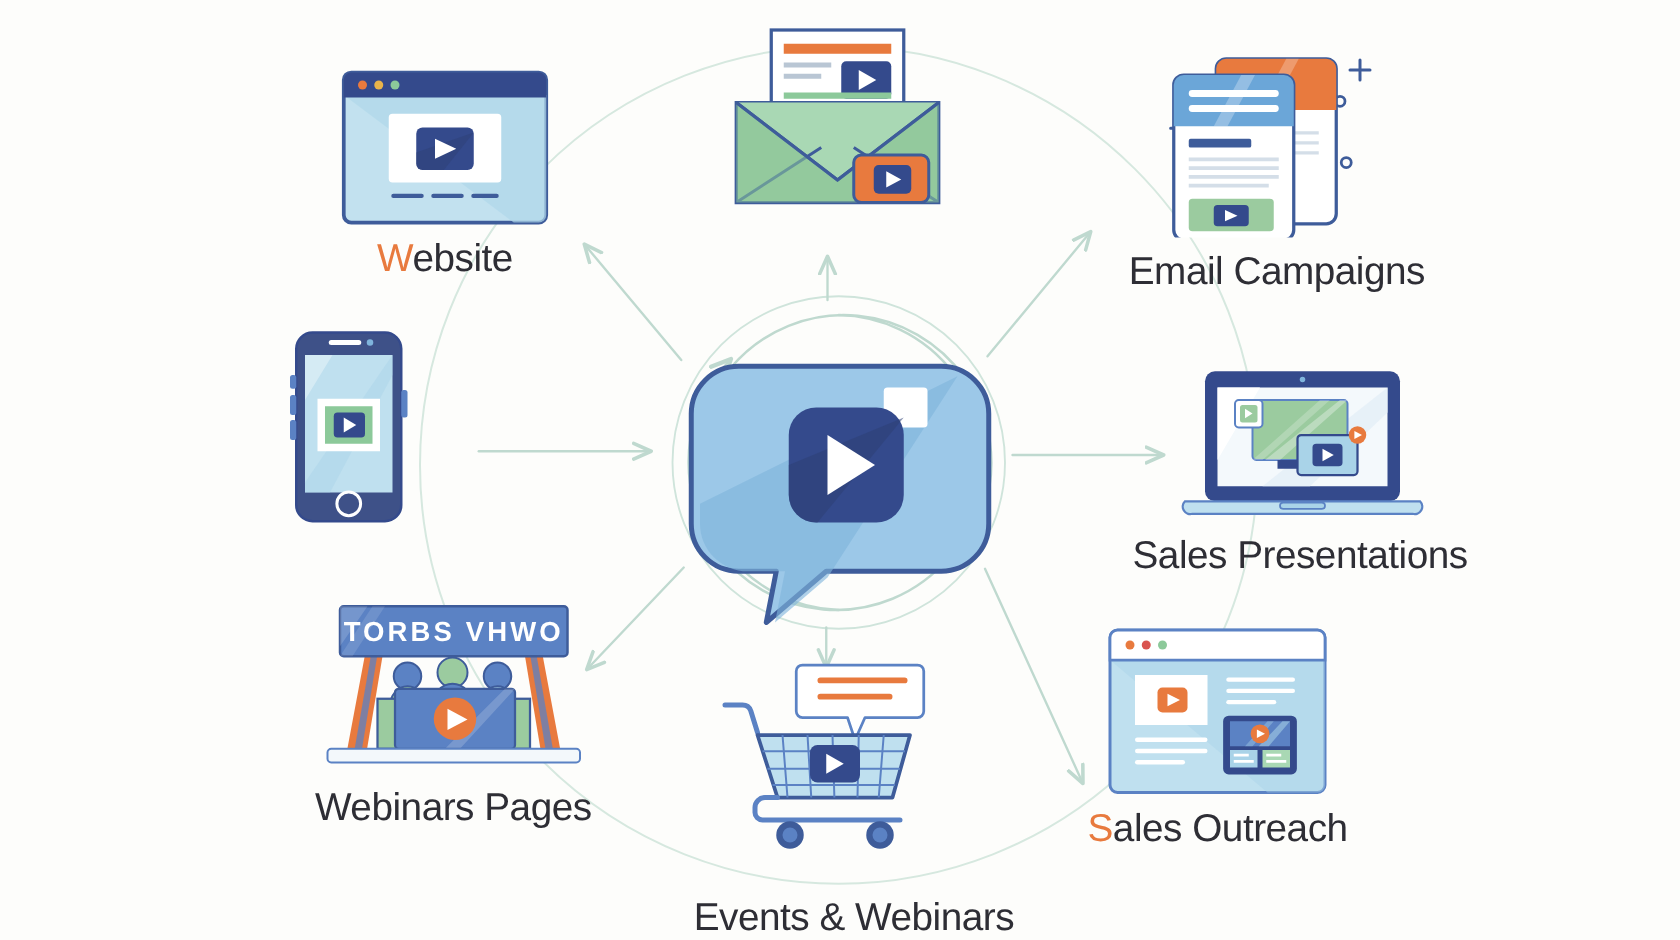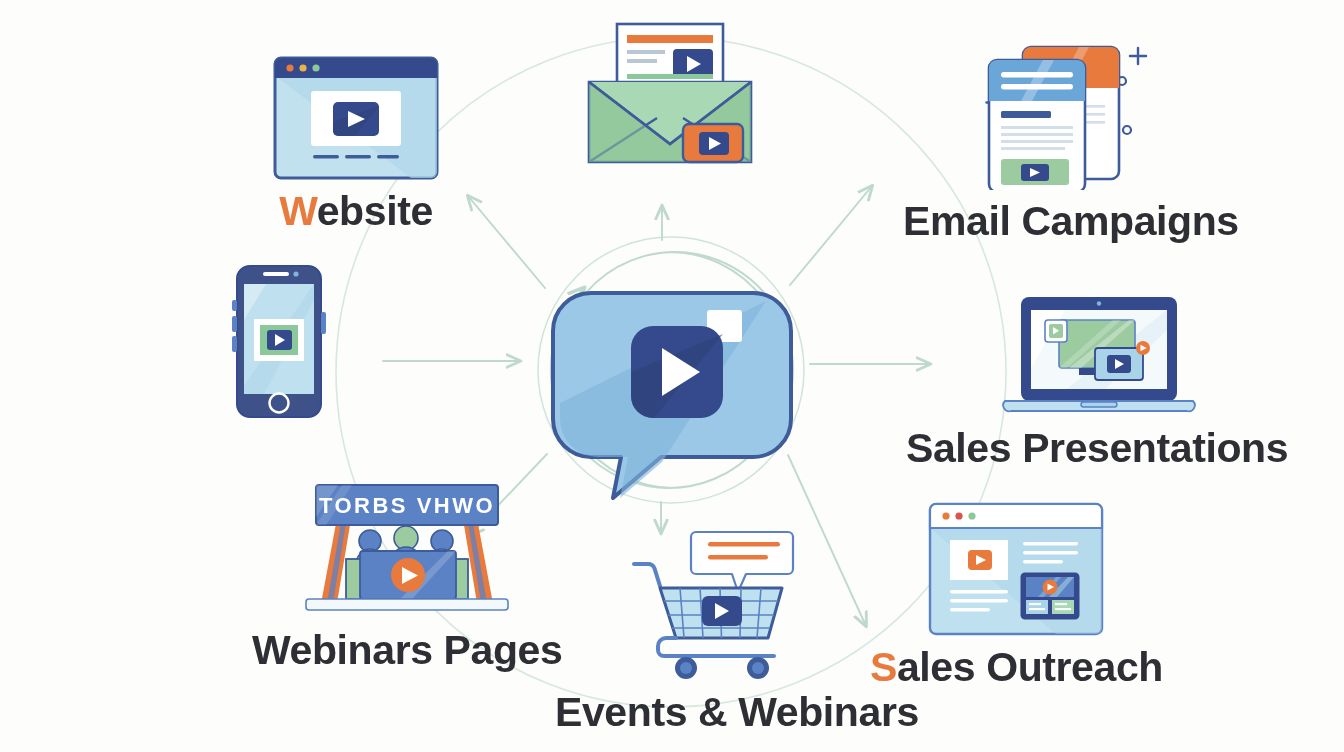--- a/index.html
+++ b/index.html
@@ -22,22 +22,22 @@
   }
   .node {
     position:absolute;
     display:flex;
     flex-direction:column;
     align-items:center;
   }
   .node-art { position:relative; }
   .node-label {
     margin-top:6px;
-    font-size:41px;
-    font-weight:700;
+    font-size:31px;
+    font-weight:400;
     color:#2E2E35;
     white-space:nowrap;
     letter-spacing:-0.4px;
     line-height:1.05;
   }
   .accent { color:#E87A3E; }
   .center-node {
     position:absolute;
     left:536px; top:238px;
     width:272px; height:262px;
@@ -262,21 +262,21 @@
         <path d="M104,90 L120,98.5 L104,107 z" fill="#FFFFFF"></path>
 
         <rect x="8" y="122" width="202" height="11" rx="3" fill="#F3F8FB" stroke="#5B82C4" stroke-width="1.6"></rect>
       </svg>
     </div>
     <div class="node-label">
       <span class="accent"></span><span>Webinars Pages</span>
     </div>
   </div>
 
-  <div class="node" style="left:555px; top:526px;">
+  <div class="node" style="left:555px; top:526px;gap:26px;">
     <div class="node-art">
       <svg width="230" height="155" viewBox="0 0 230 155">
 
         <path d="M74,6 h92 a5,5 0 0 1 5,5 v32 a5,5 0 0 1 -5,5 h-42 l-8,18 l-6,-18 h-36
                  a5,5 0 0 1 -5,-5 v-32 a5,5 0 0 1 5,-5 z" fill="#FFFFFF" stroke="#5B82C4" stroke-width="2.2" stroke-linejoin="round"></path>
         <rect x="86" y="16" width="72" height="4.6" rx="2.3" fill="#E87A3E"></rect>
         <rect x="86" y="29" width="60" height="4.6" rx="2.3" fill="#E87A3E"></rect>
 
         <path d="M12,38 h14 a7,7 0 0 1 6.6,4.6 L38,60" fill="none" stroke="#5B82C4" stroke-width="4" stroke-linecap="round" stroke-linejoin="round"></path>
 

